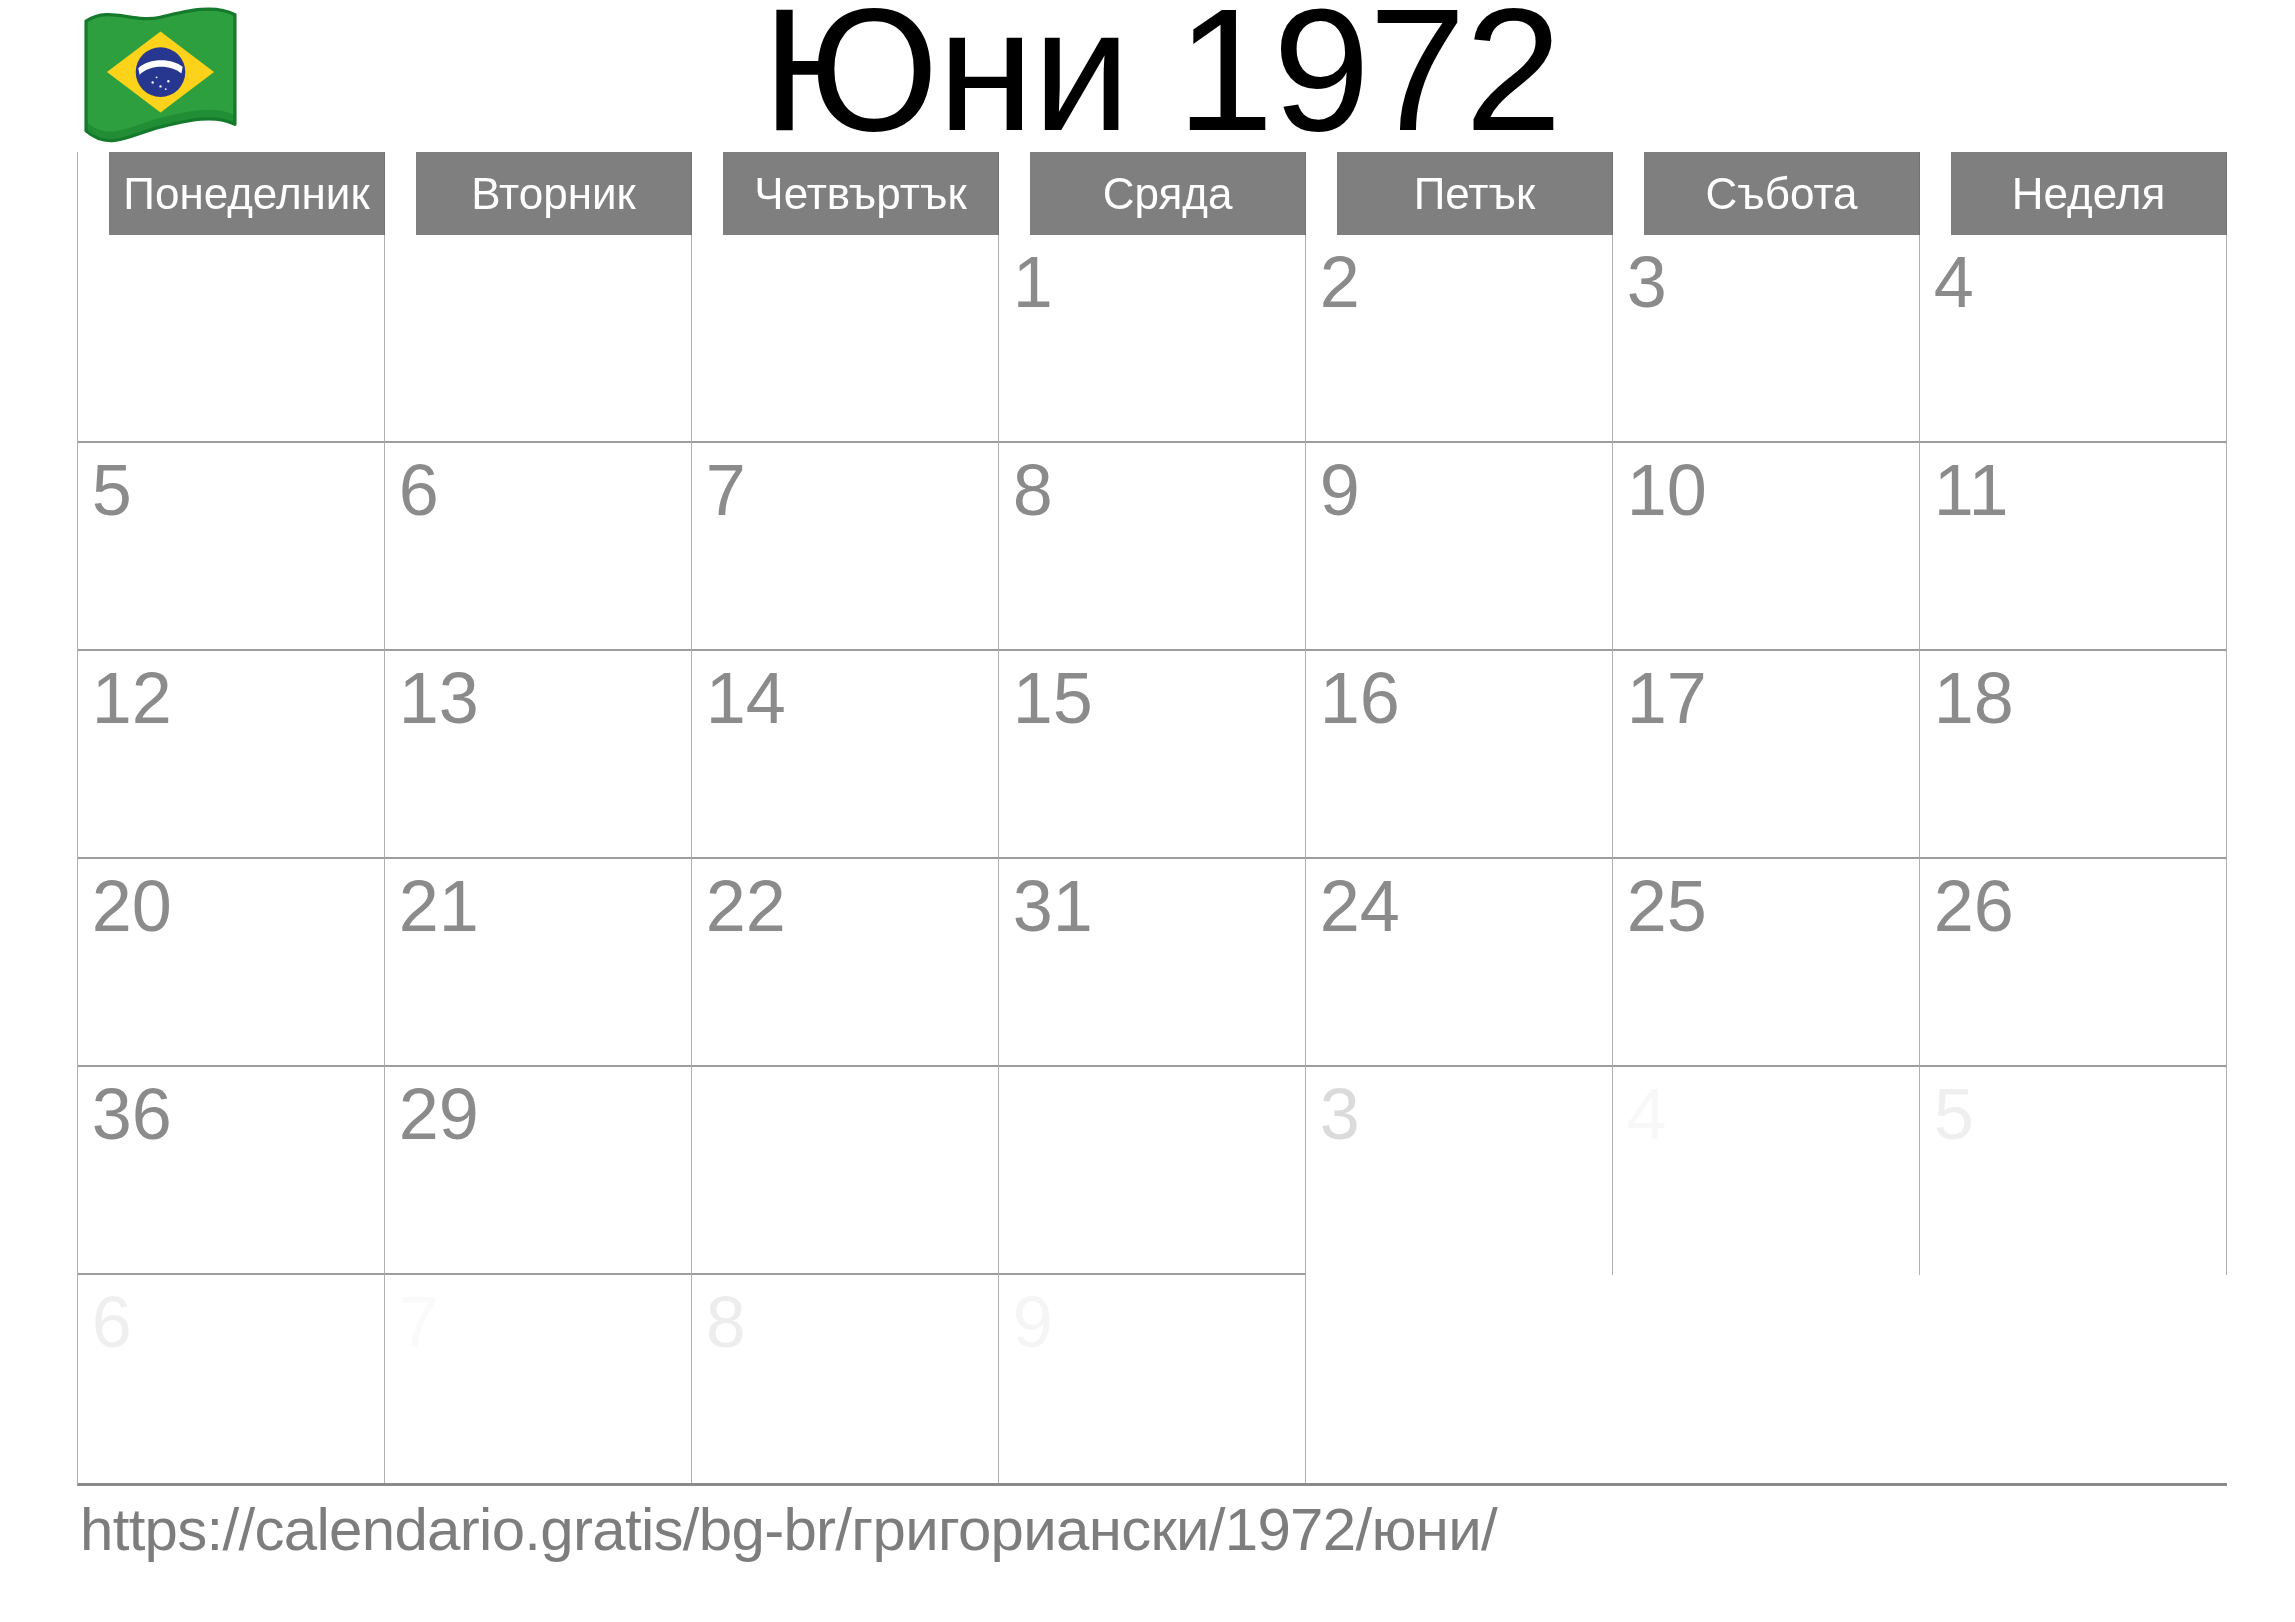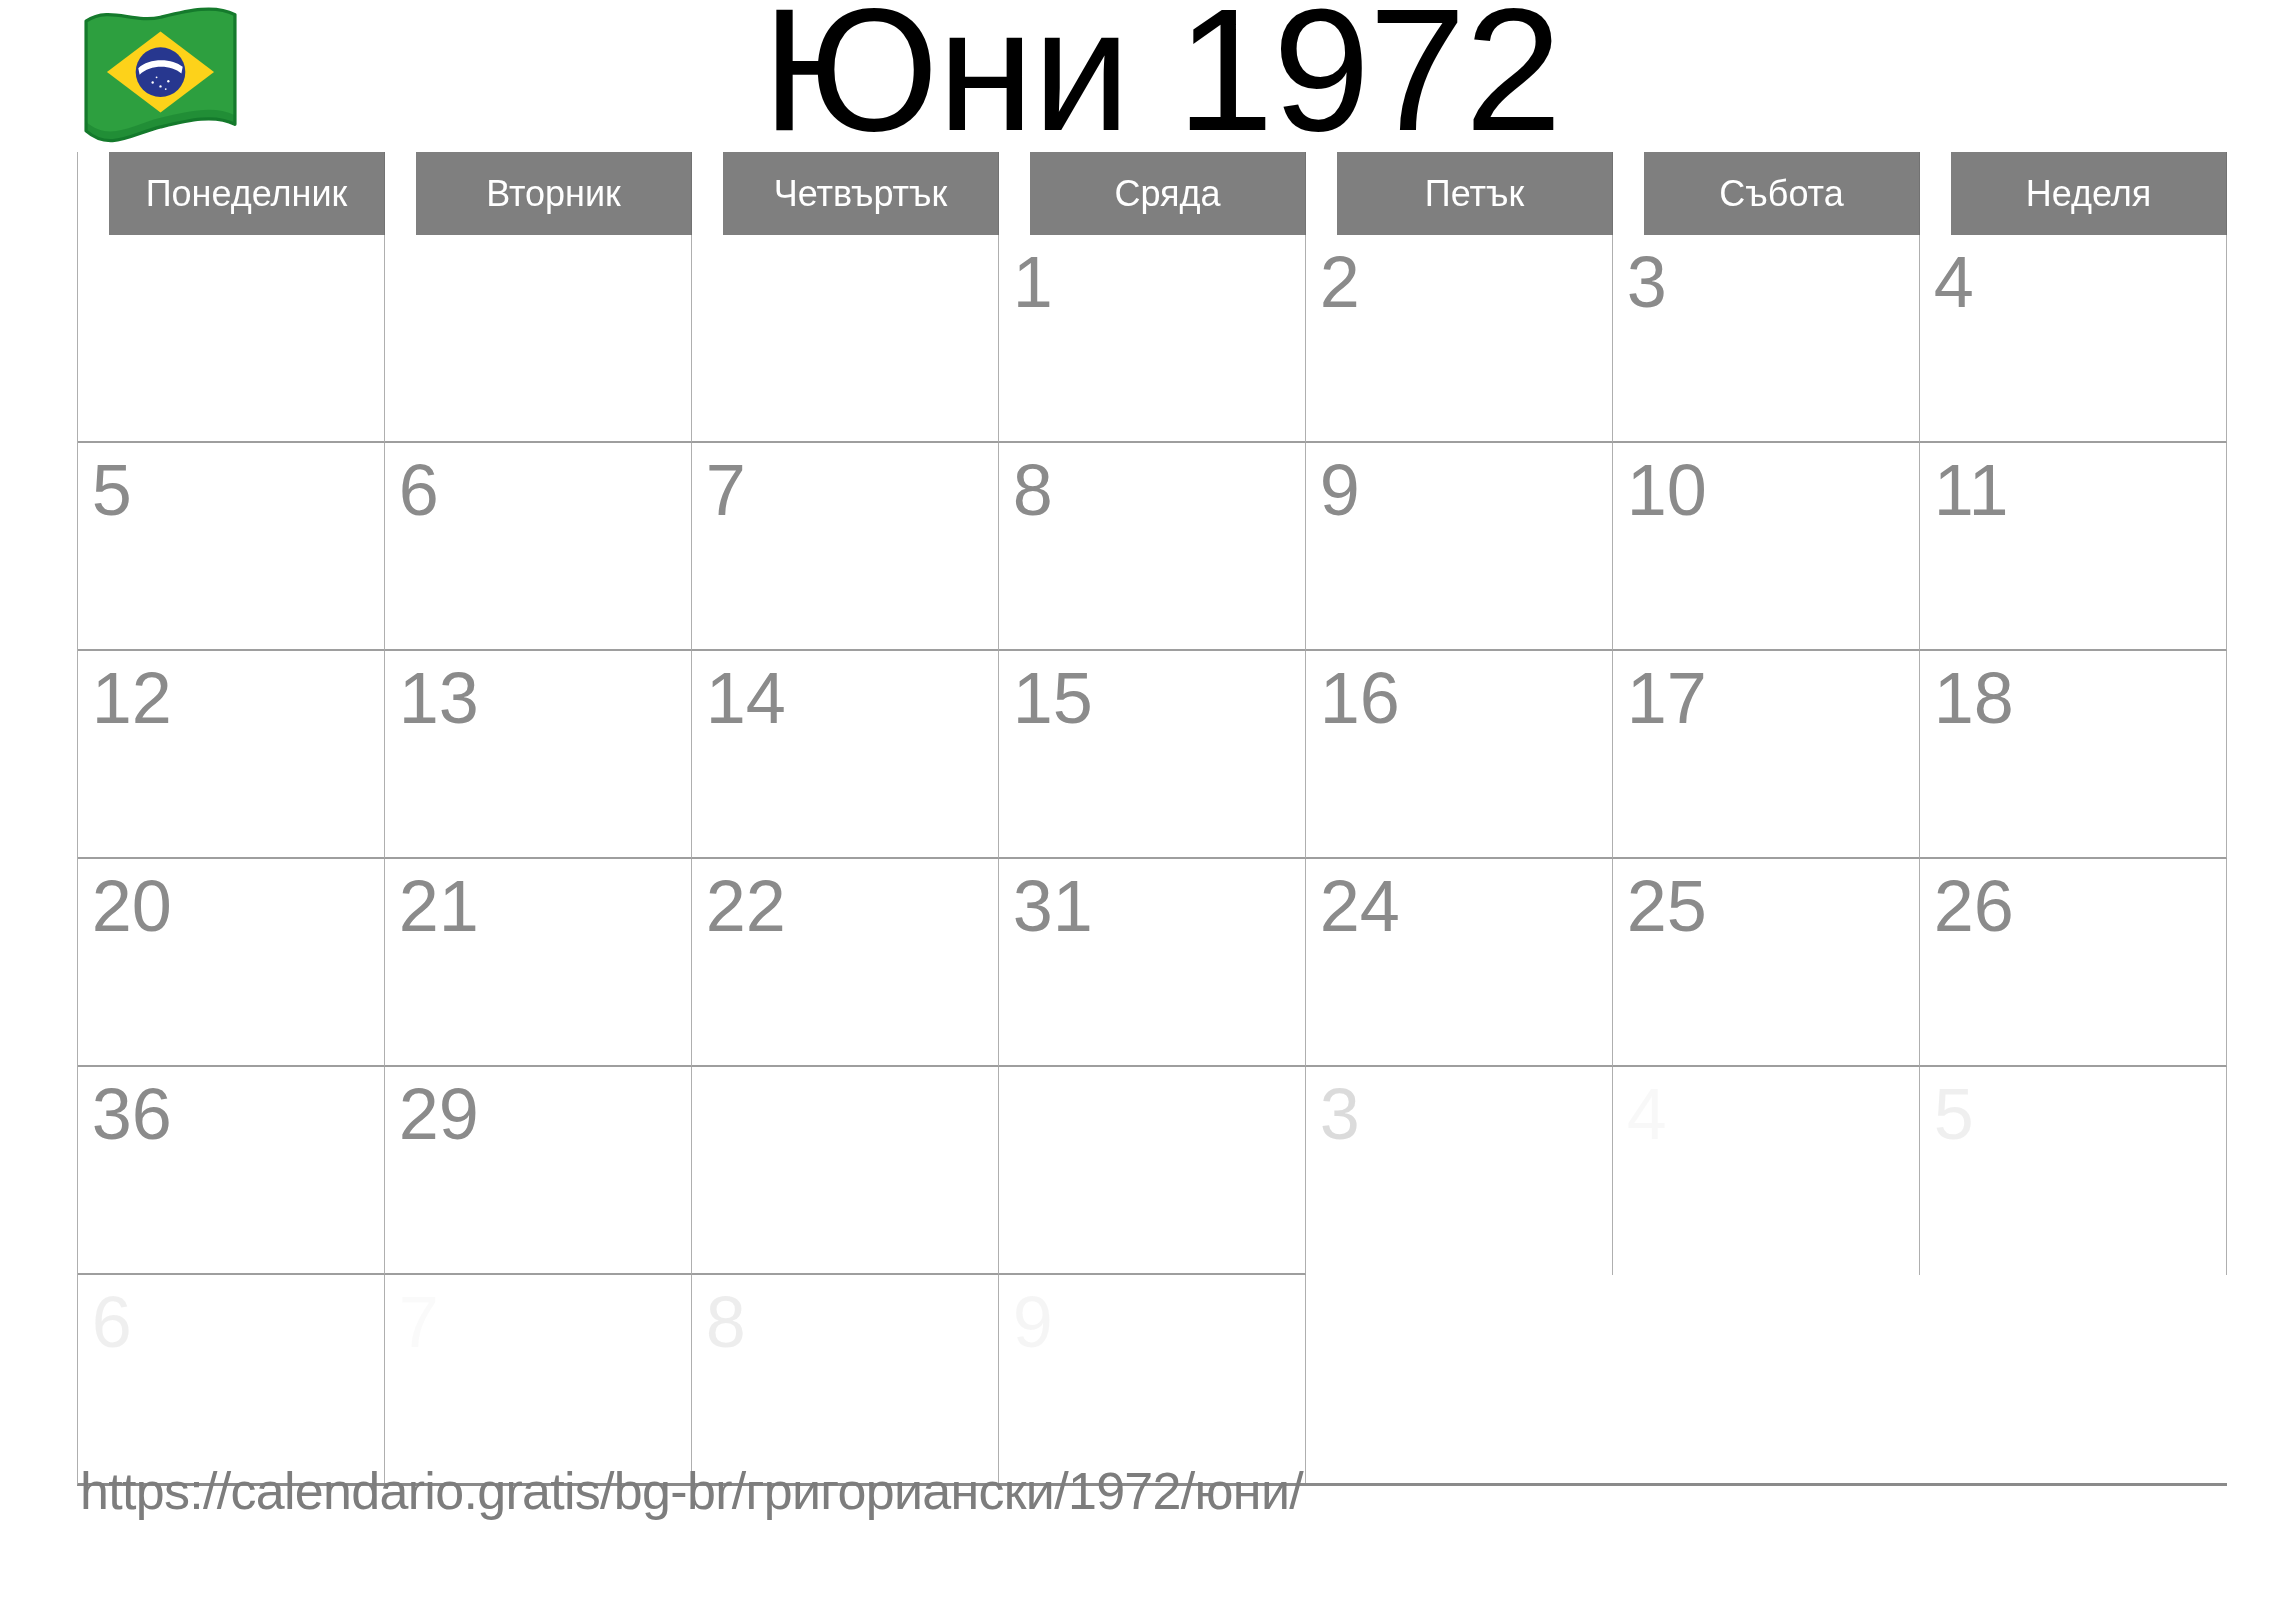--- a/index.html
+++ b/index.html
@@ -27,43 +27,43 @@
     border-left:1.3px solid var(--v-line,#afafaf);
     border-bottom:3.3px solid var(--outer-bottom,#8a8a8a);
     display:grid;
     grid-template-columns:repeat(7,1fr);
     grid-template-rows:83px repeat(6,208px);
     box-sizing:content-box;
   }
   .hcell{
     background:var(--header-bg,#7f7f7f);
     color:var(--header-text,#fff);
-    font-size:36px;
+    font-size:44px;
     display:flex;align-items:center;justify-content:center;
     border-right:1.3px solid rgba(0,0,0,0.10);
     overflow:visible;white-space:nowrap;margin-left:31px;
   }
   .hcell:last-child{border-right:1.3px solid var(--header-bg,#7f7f7f);}
   .cell{
     background:#fff;
     border-right:1.3px solid var(--v-line,#afafaf);
     border-bottom:2.6px solid var(--h-line,#9e9e9e);
     box-sizing:border-box;
   }
   .cell.lastrow{border-bottom:none;}
   .num{
     display:inline-block;
     margin:10.5px 0 0 13.7px;
     font-size:72px;line-height:72px;
     color:var(--day-number,#8b8b8b);
   }
   
   .footer-url{
-    position:absolute;left:80px;top:1459px;
-    font-size:52px;line-height:65px;
+    position:absolute;left:80px;top:1497px;
+    font-size:60px;line-height:65px;
     color:var(--url-text,#7d7d7d);
     letter-spacing:-0.7px;white-space:nowrap;
   }
 </style>
 </head>
 <body style="--page-bg: #ffffff; --header-bg: #7f7f7f; --header-text: #ffffff; --day-number: #8b8b8b; --title-text: #000000; --url-text: #7d7d7d; --v-line: #afafaf; --h-line: #9e9e9e; --outer-bottom: #8a8a8a; --flag-green: #2d9f3f; --flag-green-dark: #157a2c; --flag-yellow: #fdd21a; --flag-blue: #27378f; --flag-white: #ffffff;">
 
 <svg class="flag" viewBox="0 0 134 116" aria-hidden="true">
   <path d="M10,16 C28,4 46,18 67,13 C88,8 108,3 124,11 L124,95 C108,87 88,92 67,97 C46,102 28,116 10,100 Z" fill="var(--flag-green,#2d9f3f)" stroke="var(--flag-green-dark,#157a2c)" stroke-width="2.5" stroke-linejoin="round"></path>
   <path d="M10,100 C28,116 46,102 67,97 C88,92 108,87 124,95 L124,88 C108,80 88,85 67,90 C46,95 28,109 10,93 Z" fill="var(--flag-green-dark,#157a2c)" opacity="0.45"></path>

